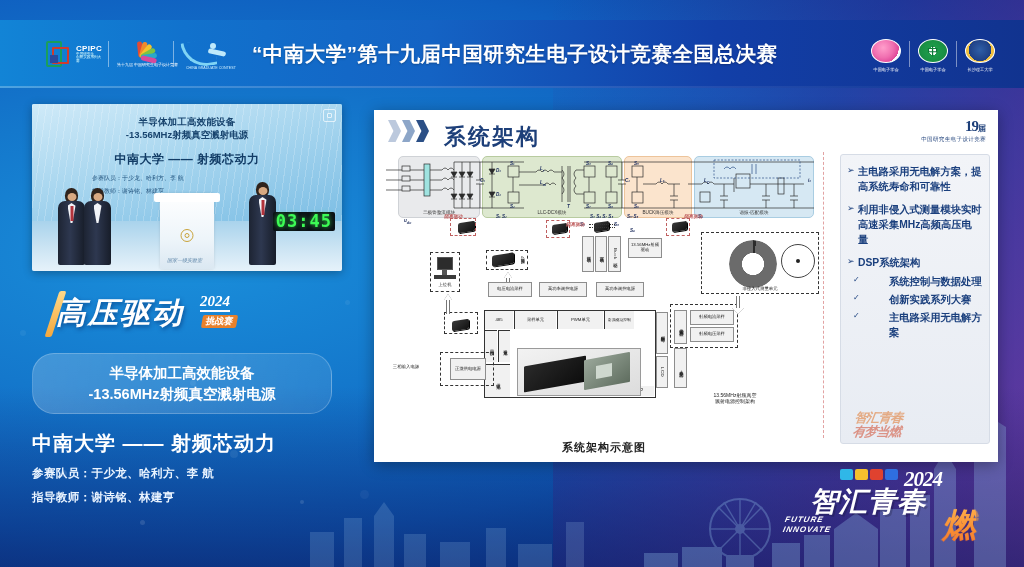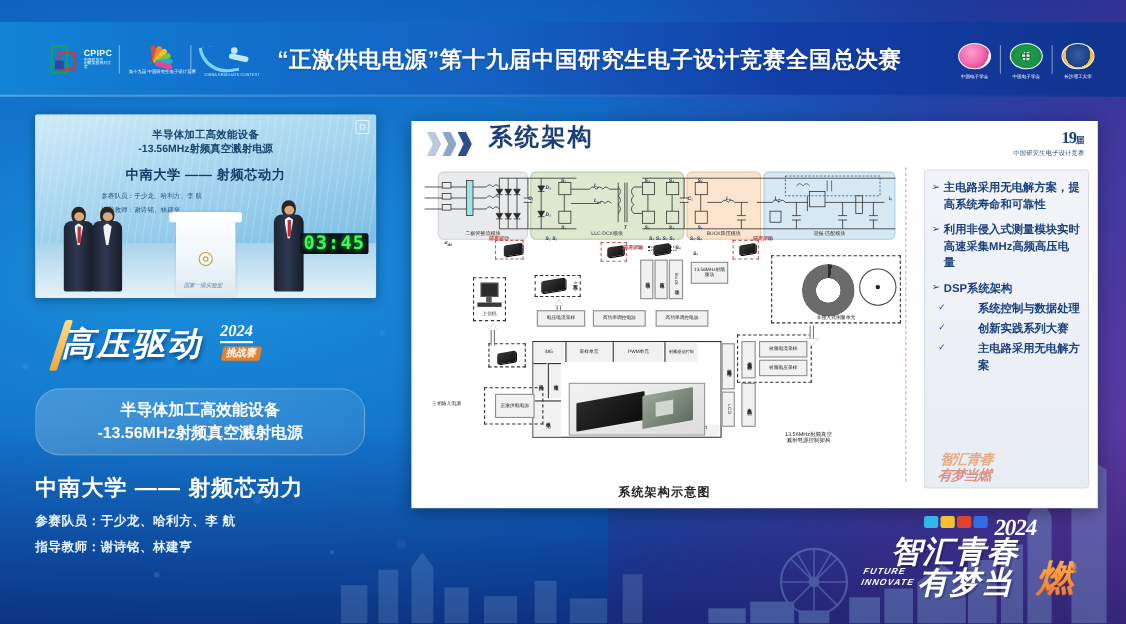--- a/index.html
+++ b/index.html
@@ -196,21 +196,21 @@
   #chev { position:absolute; left:14px; top:10px; display:flex; gap:1px; }
   #chev i {
     display:block; width:13px; height:22px;
     background:#5a7fb5;
     clip-path:polygon(0 0, 58% 0, 100% 50%, 58% 100%, 0 100%, 42% 50%);
   }
   #chev i:nth-child(1){ background:#bcc9dd; }
   #chev i:nth-child(2){ background:#8da6c8; }
   #chev i:nth-child(3){ background:#2b4f86; }
   #slide-title {
-    position:absolute; left:70px; top:0;
+    position:absolute; left:70px; top:12px;
     font-size:22px; font-weight:bold; color:#1d3f79; letter-spacing:2px;
   }
   #slide-badge { position:absolute; right:12px; top:8px; text-align:right; }
   #slide-badge .n { font-size:15px; font-weight:bold; color:#1d3f79; font-family:"Liberation Serif",serif; letter-spacing:-1px;}
   #slide-badge .n em{ font-style:normal; font-size:8px; letter-spacing:0; }
   #slide-badge .t { font-size:5.6px; color:#1d3f79; letter-spacing:.3px; margin-top:1px;}
 
   #slide-body { position:relative; height:310px; }
 
   
@@ -417,21 +417,21 @@
       <div class="logo-div"></div>
 
       <div class="logo-person">
         <div class="swoosh"></div>
         <div class="head"></div>
         <div class="body"></div>
         <div class="cap">CHINA  GRADUATE  CONTEST</div>
       </div>
     </div>
 
-    <div id="header-title">“正激供电电源”第十九届中国研究生电子设计竞赛全国总决赛</div>
+    <div id="header-title">“中南大学”第十九届中国研究生电子设计竞赛全国总决赛</div>
 
     <div class="hdr-logos-right">
       <div class="rlogo rlogo-1">
         <div class="ring"></div>
         <div class="lbl">中国电子学会</div>
       </div>
       <div class="logo-div"></div>
       <div class="rlogo rlogo-2">
         <div class="ring"></div>
         <div class="lbl">中国电子学会</div>
@@ -822,21 +822,20 @@
 
   <div id="bl">
     <div class="dots">
       <span style="background:#2fb7e8;"></span>
       <span style="background:#f5c02e;"></span>
       <span style="background:#e0422f;"></span>
       <span style="background:#2f6fe0;"></span>
     </div>
     <div class="yr">2024</div>
     <div class="l1">智汇青春</div>
-    <div class="l2">有梦当</div>
     <div class="ran">燃</div>
     <div class="fi">
       <span>FUTURE</span><br>
       <span>INNOVATE</span>
     </div>
   </div>
 
 </div>
 
 </body></html>

